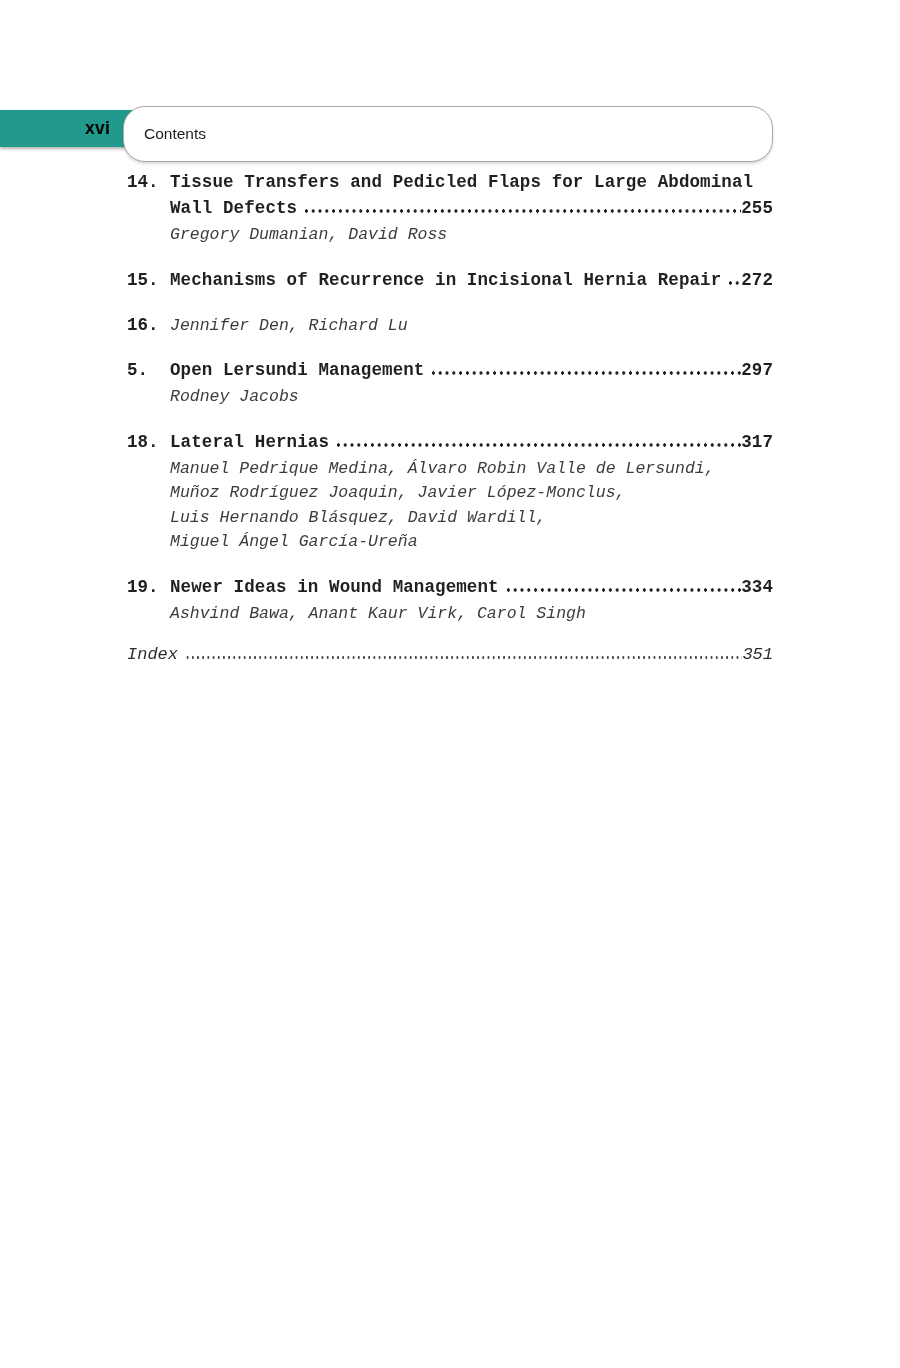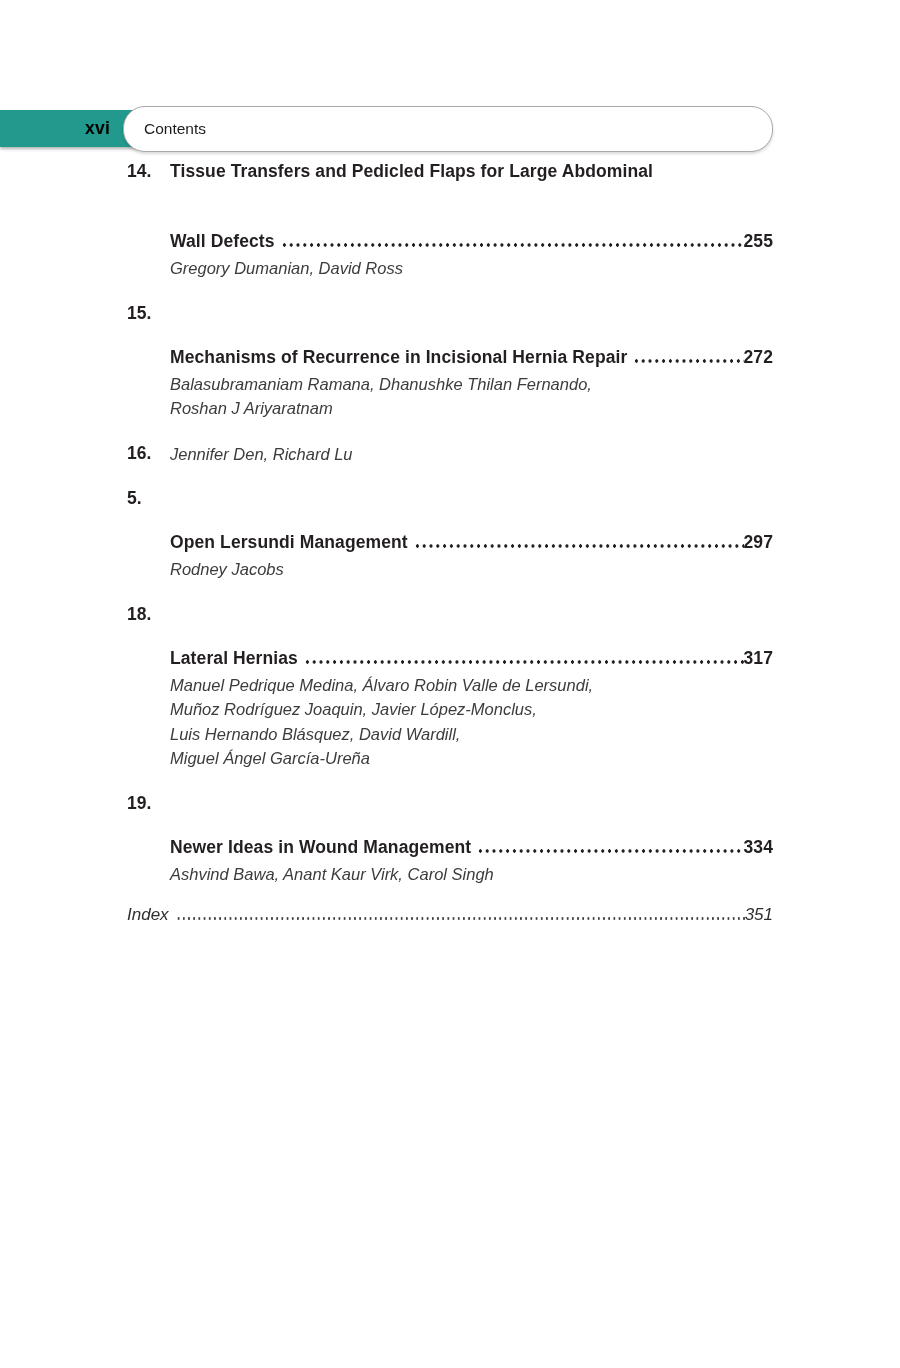--- a/index.html
+++ b/index.html
@@ -15,45 +15,45 @@
   .teal-bar{
     position:absolute;top:110px;left:0;width:151px;height:37px;
     background:var(--teal);
     box-shadow:0 2px 3px rgba(0,0,0,.30);
     display:flex;align-items:center;justify-content:flex-end;
     padding-right:41px;
     color:#000000;font-weight:700;font-size:17.5px;letter-spacing:.2px;
     z-index:1;
   }
   .contents-pill{
-    position:absolute;top:106px;left:123px;width:650px;height:46px;
+    position:absolute;top:106px;left:123px;width:650px;height:56px;
     background:#ffffff;
     border:1.5px solid #a9a9a9;border-radius:22px;
     box-shadow:0 2px 3px rgba(0,0,0,.15);
     display:flex;align-items:center;
     padding-left:20px;
     font-size:15.5px;color:#1c1c1c;
     z-index:2;
   }
 
   
   .toc{
-    position:absolute;top:158px;left:127px;width:646px;
+    position:absolute;top:169px;left:127px;width:646px;font-family:Liberation Mono, monospace;
   }
   .entry{display:flex;margin-bottom:19px;}
   .entry .num{
     flex:0 0 43px;
     font-weight:700;font-size:17.5px;line-height:26px;
   }
   .entry .body{flex:1 1 auto;min-width:0;}
   .title-line{
     font-weight:700;font-size:17.5px;line-height:26px;
     letter-spacing:.1px;
   }
-  .row{display:flex;align-items:baseline;margin-top:44px;}
+  .row{display:flex;align-items:baseline;}
   .row .t{white-space:nowrap;}
   .leader{
     flex:1 1 auto;height:12px;margin-left:6px;
     background-image:radial-gradient(circle,#231f20 1.55px,transparent 1.85px);
     background-size:6.8px 4px;
     background-repeat:repeat-x;
     background-position:0 bottom;
   }
   .pageno{font-weight:700;font-size:17.5px;white-space:nowrap;}
   .authors{
@@ -102,24 +102,20 @@
       </div>
     </div>
     <div class="entry">
       <div class="num">15.</div>
       <div class="body">
         <div class="title-line row">
           <span class="t">Mechanisms of Recurrence in Incisional Hernia Repair</span>
           <span class="leader"></span>
           <span class="pageno">272</span>
         </div>
-        <div class="authors">
-          <div class="author-line">Balasubramaniam Ramana, Dhanushke Thilan Fernando,</div>
-          <div class="author-line">Roshan J Ariyaratnam</div>
-        </div>
       </div>
     </div>
     <div class="entry">
       <div class="num">16.</div>
       <div class="body">
         <div class="authors">
           <div class="author-line">Jennifer Den, Richard Lu</div>
         </div>
       </div>
     </div>

